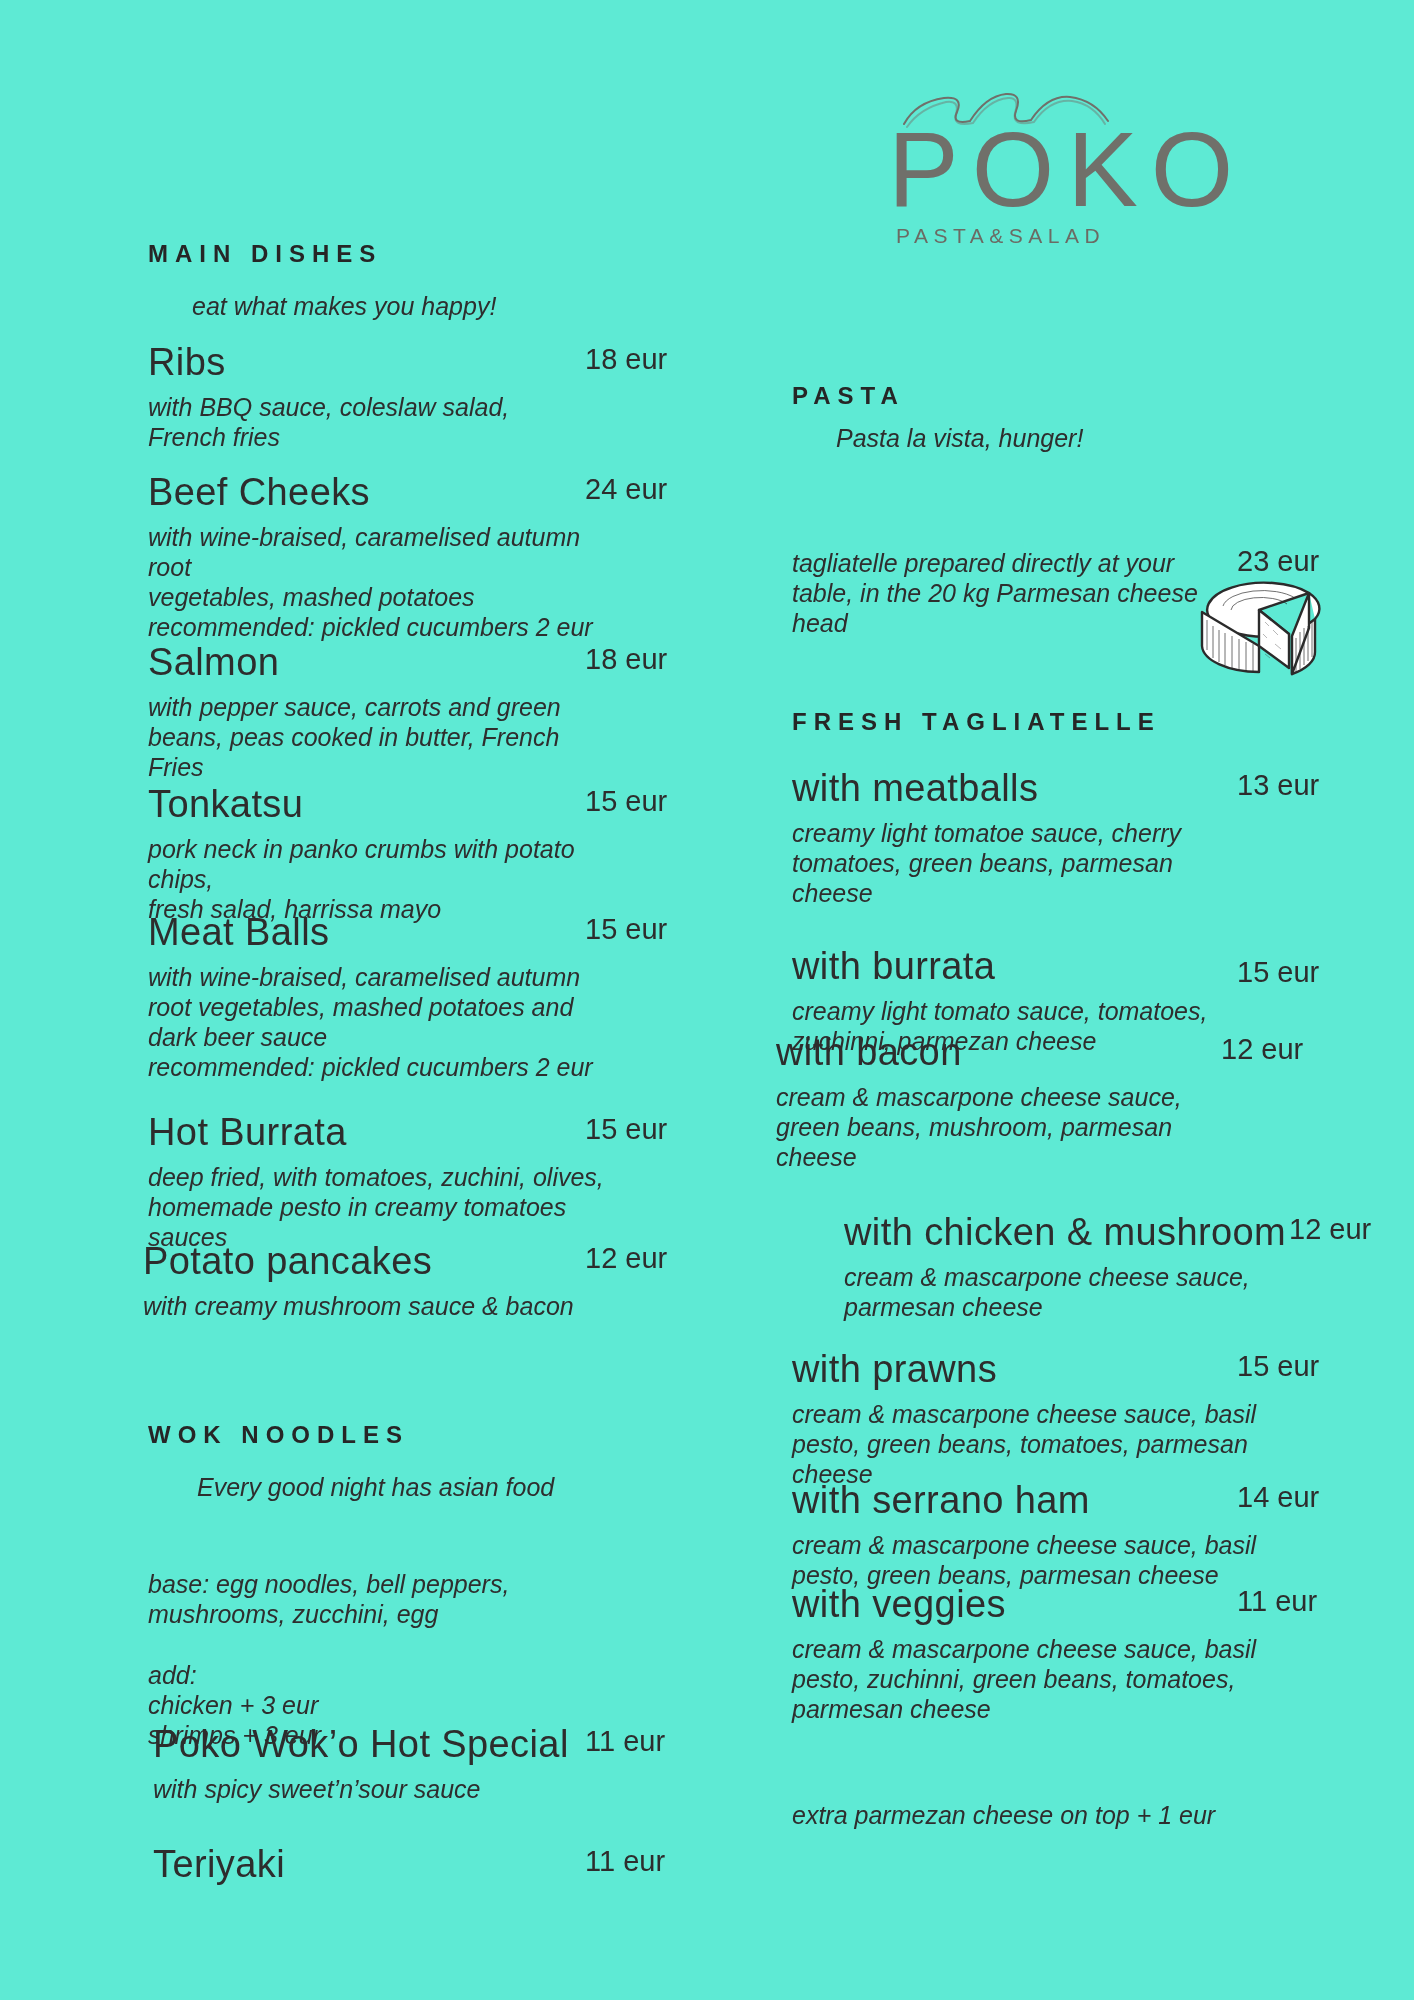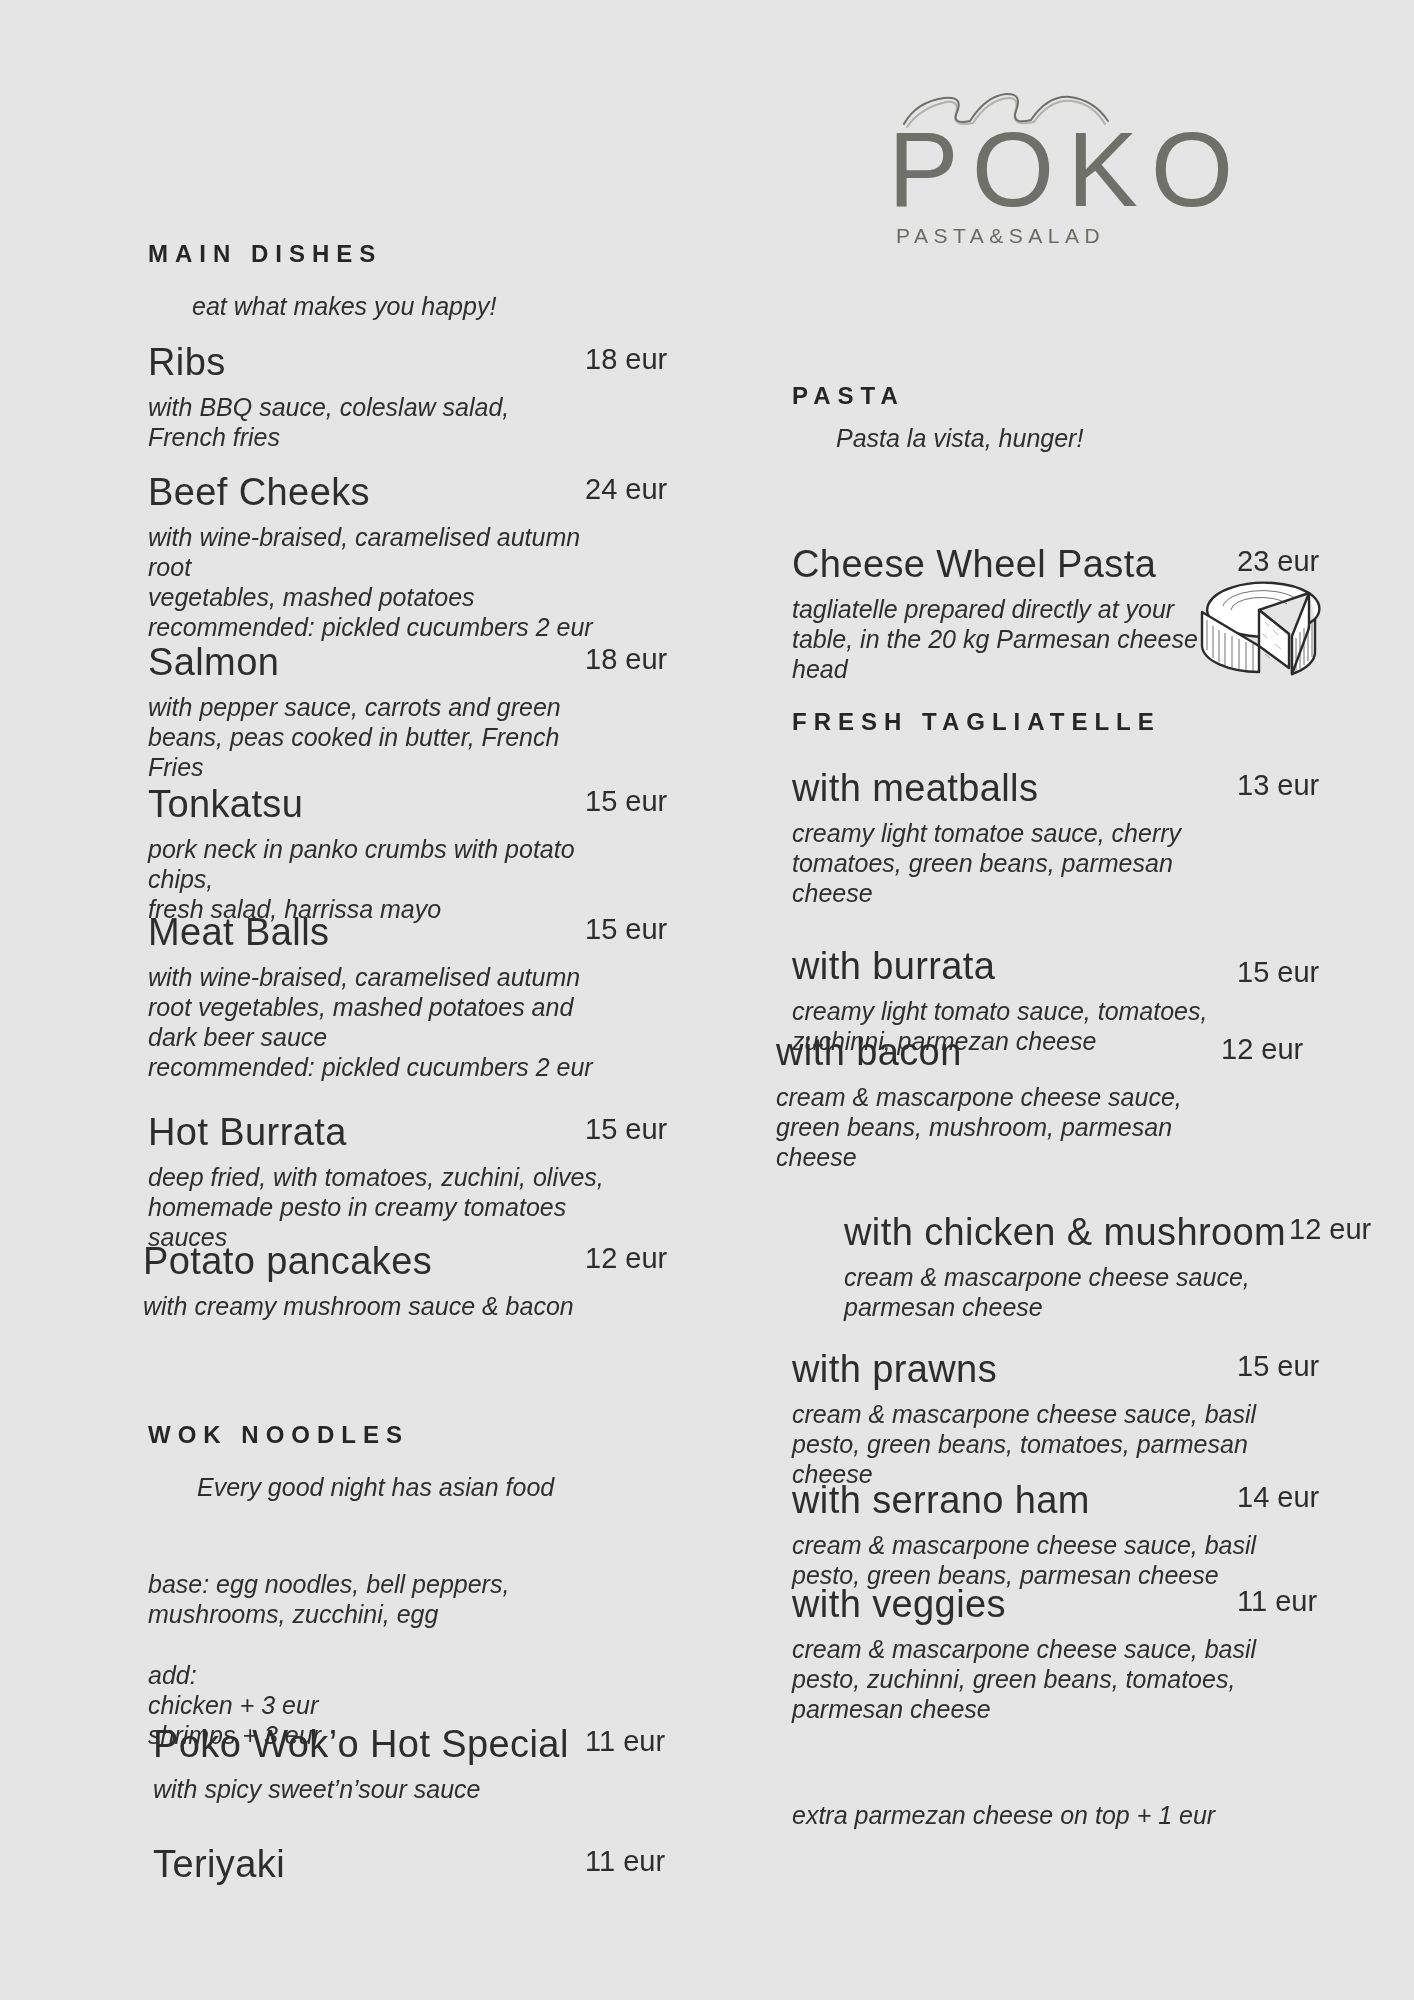--- a/index.html
+++ b/index.html
@@ -1,18 +1,18 @@
 <!DOCTYPE html>
 <html><head>
 <meta charset="utf-8">
 <style>
   html,body{margin:0;padding:0;background:#ffffff;}
   .page{
     position:relative;width:1414px;height:2000px;margin:0 auto;
-    background:#e5e5e5;color:#2b2b2b;
+    background:#5eead4;color:#2b2b2b;
     font-family:"Liberation Sans",sans-serif;overflow:hidden;
   }
   .abs{position:absolute;}
   .section-heading{
     position:absolute;font-weight:700;font-size:24px;letter-spacing:7px;
     color:#262626;white-space:nowrap;
   }
   .tagline{
     position:absolute;font-style:italic;font-size:25px;color:#2e2e2e;white-space:nowrap;margin-left:44px;
   }
@@ -139,21 +139,20 @@
       <div class="item-desc"></div>
     </div>
   </div>
 
   <div class="col-right">
 
     <div class="section-heading" style="left:792px;top:382px;">PASTA</div>
     <div class="tagline" style="left:792px;top:424px;">Pasta la vista, hunger!</div>
 
     <div class="item" style="left:792px;top:542px;">
-      <span class="item-name">Cheese Wheel Pasta</span>
       <span class="item-price">23 eur</span>
       <div class="item-desc">tagliatelle prepared directly at your
 table, in the 20 kg Parmesan cheese
 head</div>
     </div>
 
     <svg class="abs" style="left:1195px;top:570px;" width="142" height="128" viewBox="0 0 142 128">
       <g fill="#ffffff" stroke="#2b2b2b" stroke-width="2.4" stroke-linejoin="round">
 
         <path d="M64 40 L114 23 A57 27 0 1 0 94 64 Z"></path>

